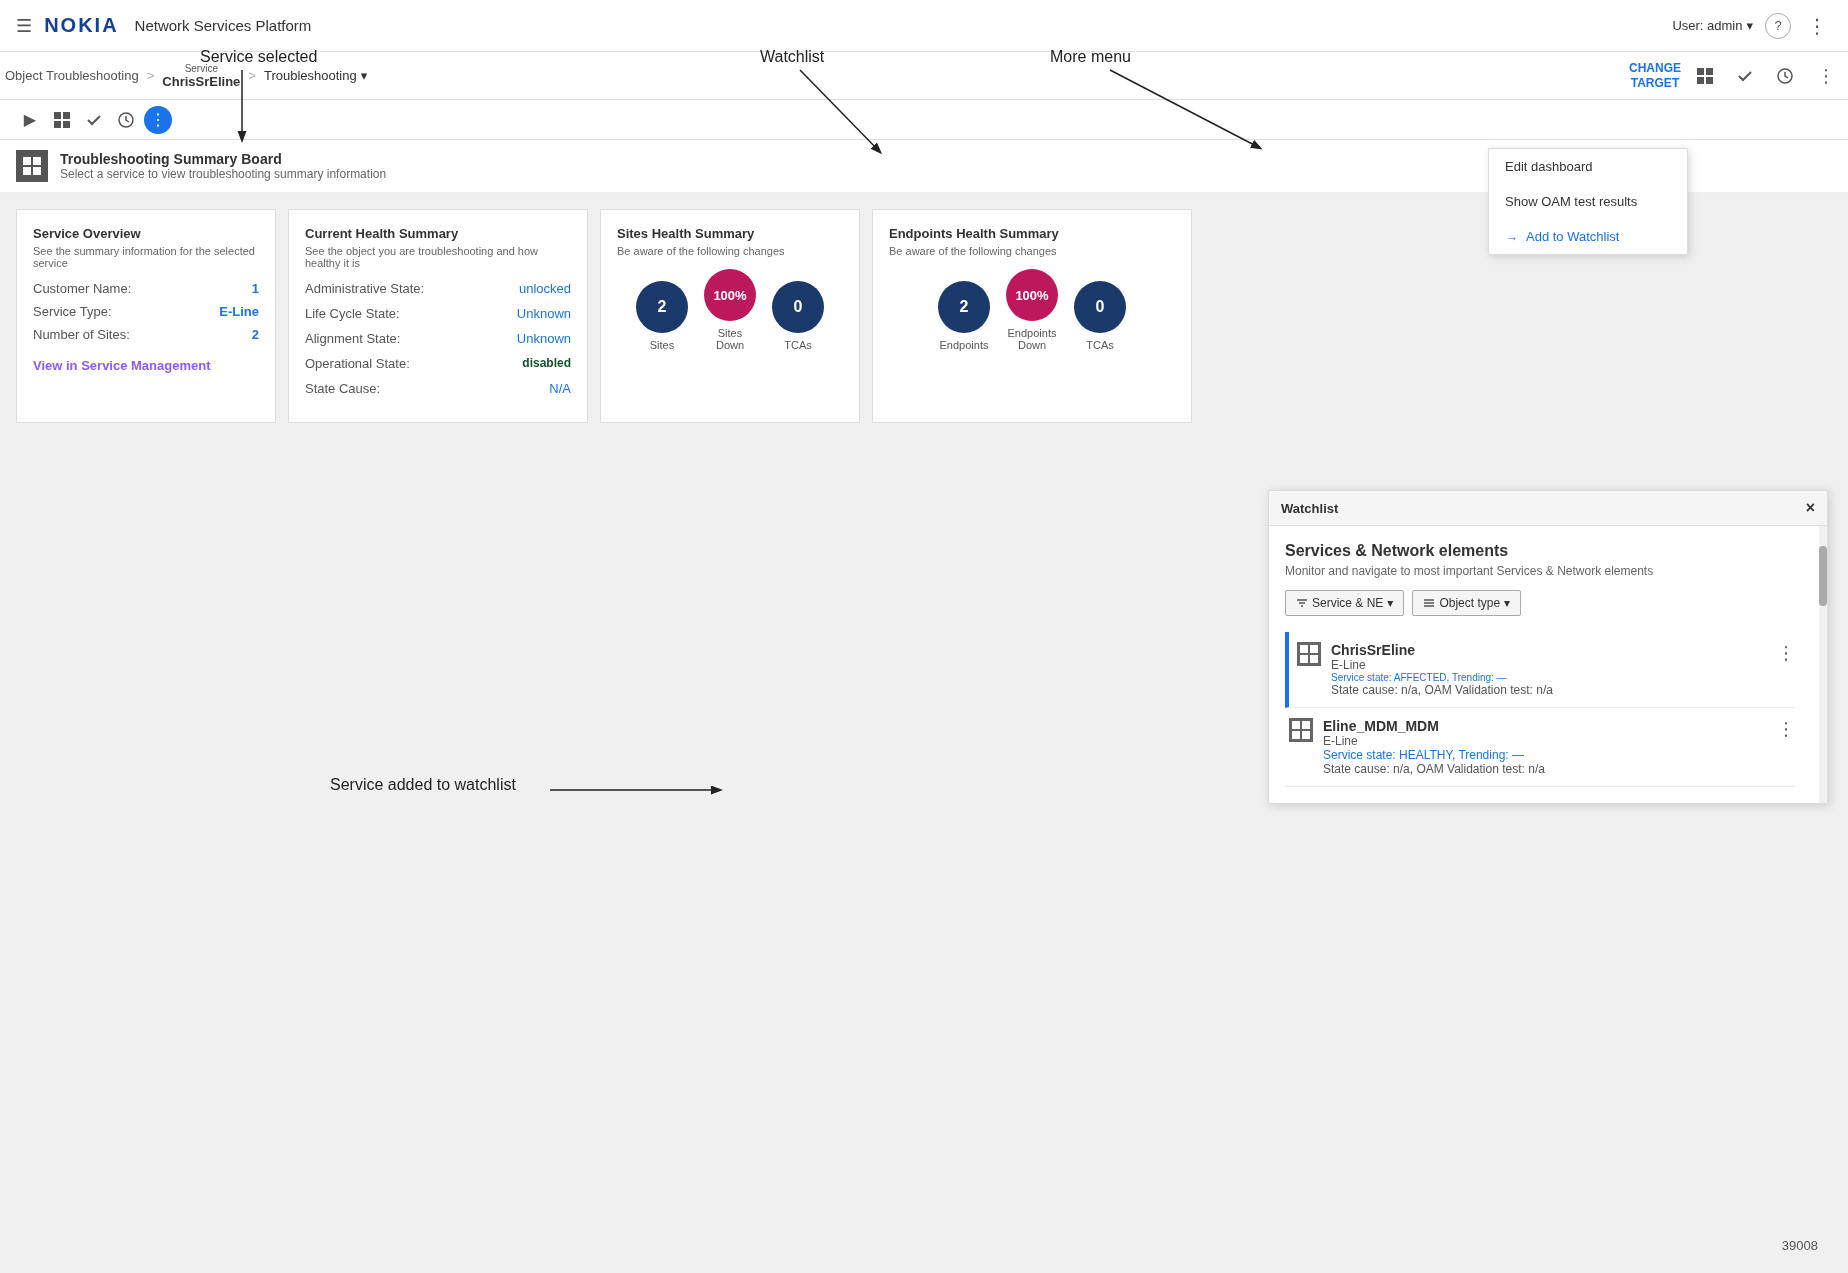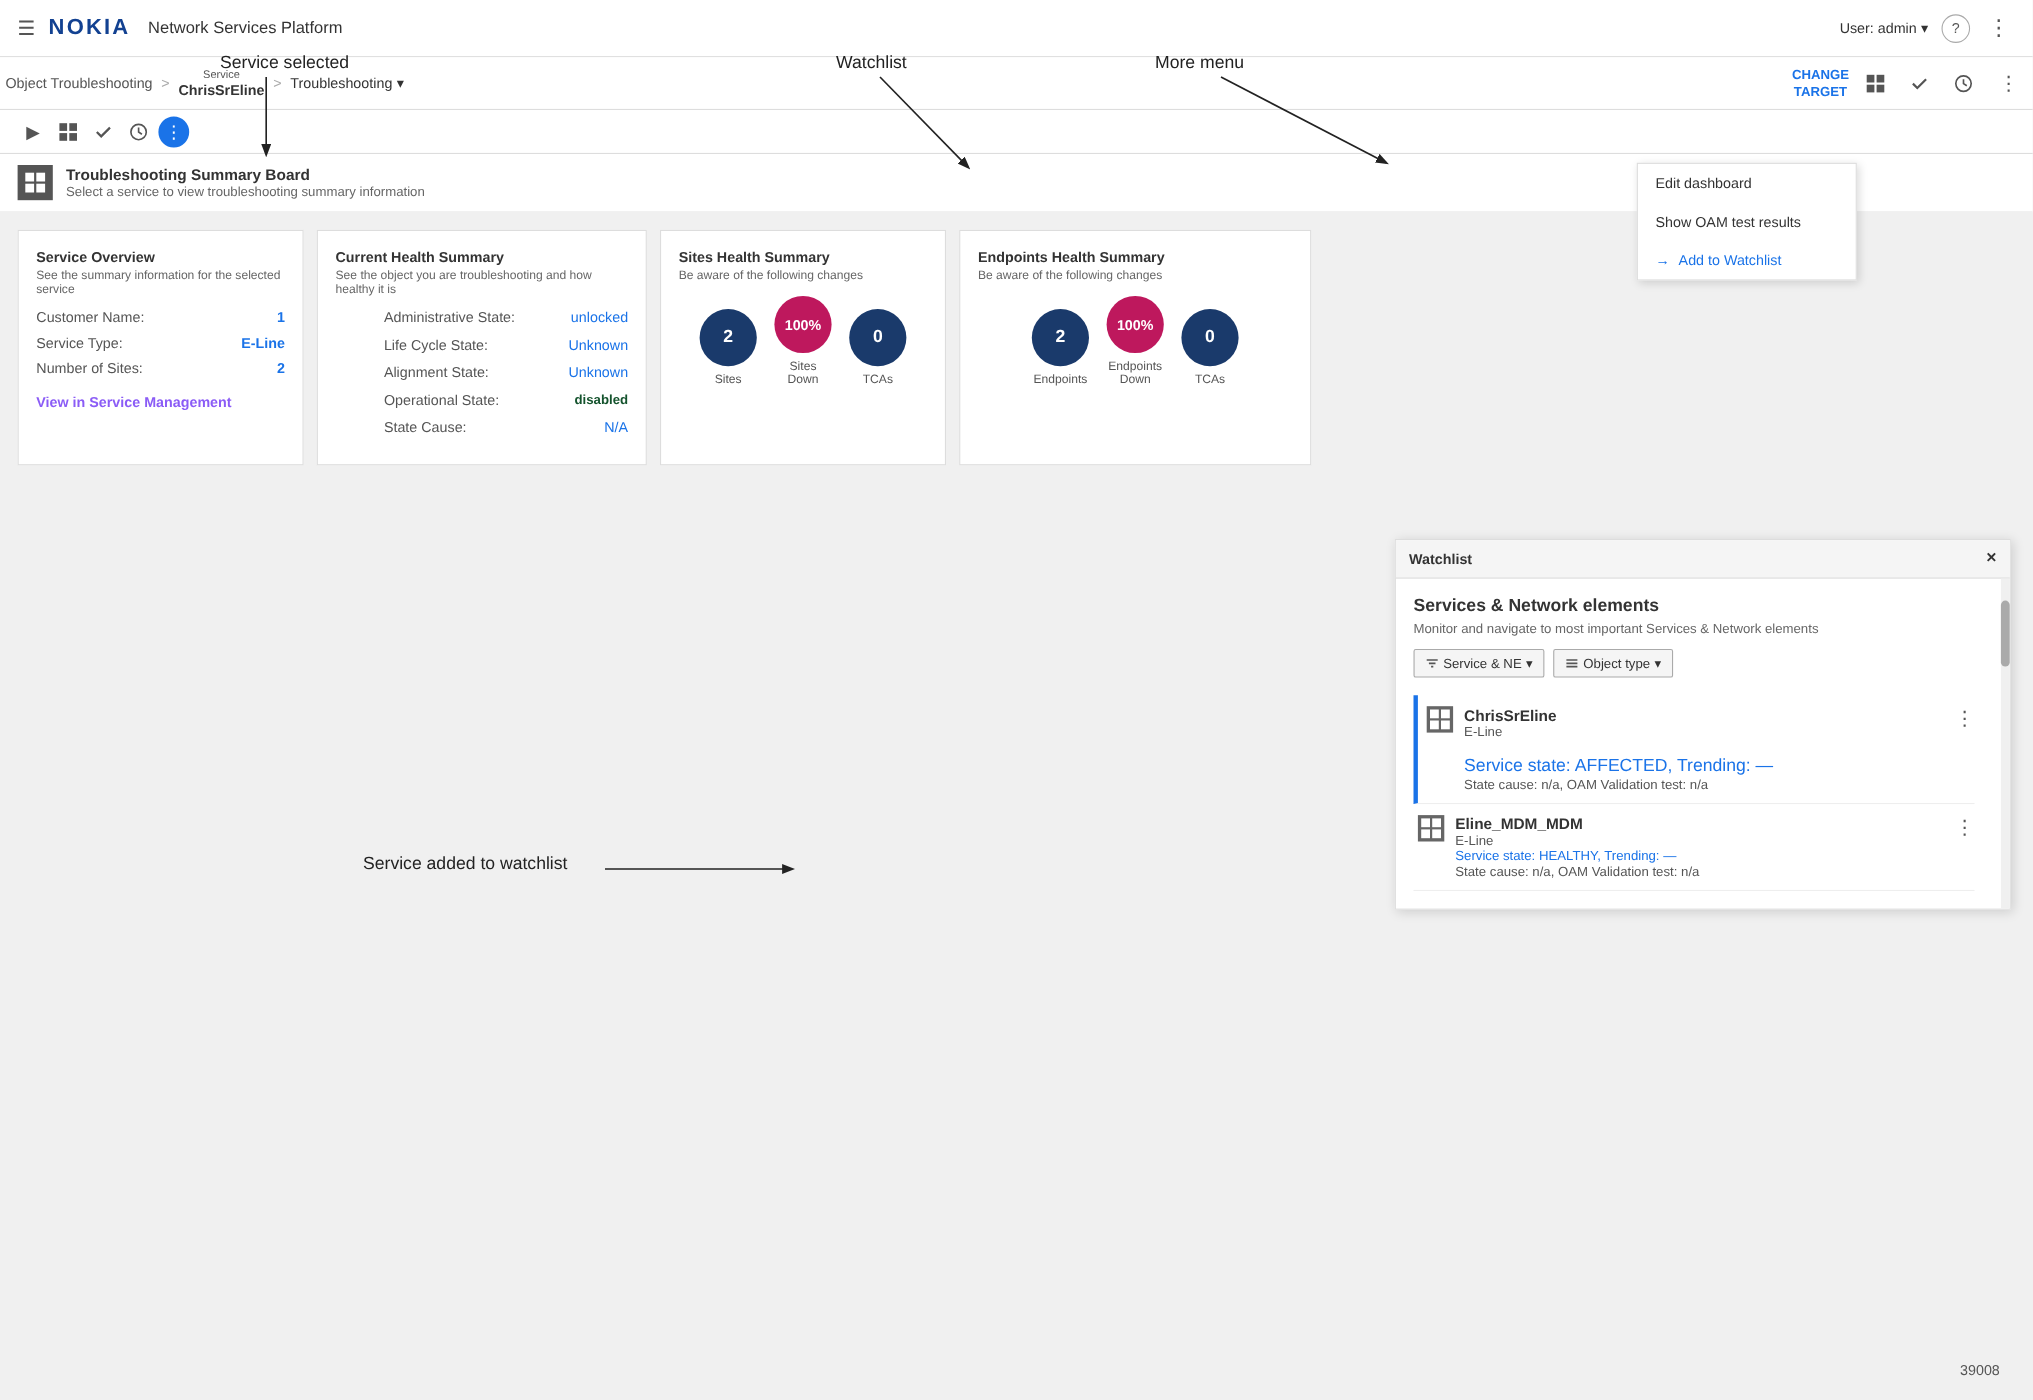--- a/index.html
+++ b/index.html
@@ -73,21 +73,21 @@
       padding: 16px;
       flex: 1;
     }
     .card h4 { font-size: 13px; font-weight: bold; color: #333; margin-bottom: 4px; }
     .card p { font-size: 11px; color: #666; margin-bottom: 12px; }
 
     .service-overview-row { display: flex; justify-content: space-between; margin-bottom: 8px; font-size: 13px; }
     .service-overview-label { color: #555; }
     .service-overview-value { color: #1a73e8; font-weight: bold; }
 
-    .health-row { display: flex; justify-content: space-between; margin-bottom: 10px; font-size: 13px; margin-left: 44px; }
+    .health-row { display: flex; justify-content: space-between; margin-bottom: 10px; font-size: 13px; }
     .health-label { color: #555; }
     .health-value-blue { color: #1a73e8; }
     .health-value-red { color: #14532d; font-weight: bold; font-size: 12px; }
 
     .view-link { color: #8b5cf6; font-size: 13px; cursor: pointer; font-weight: bold; margin-top: 16px; display: block; }
 
     
     .circles-row { display: flex; gap: 16px; align-items: flex-end; justify-content: center; margin-top: 8px; }
     .circle-item { display: flex; flex-direction: column; align-items: center; gap: 6px; }
     .circle { width: 52px; height: 52px; border-radius: 50%; display: flex; align-items: center; justify-content: center; font-size: 16px; font-weight: bold; color: #fff; }
@@ -173,21 +173,21 @@
       background: #666;
       display: grid;
       grid-template-columns: 1fr 1fr;
       gap: 2px;
       padding: 3px;
       flex-shrink: 0;
     }
     .service-icon-sq { background: #fff; }
     .watchlist-item-name { font-size: 14px; font-weight: bold; color: #333; }
     .watchlist-item-type { font-size: 12px; color: #555; }
-    .watchlist-item-state-affected { font-size: 16px; color: #1a73e8; margin-top: 16px; }
+    .watchlist-item-state-affected { font-size: 10px; color: #1a73e8; }
     .watchlist-item-state-healthy { font-size: 12px; color: #1a73e8; }
     .watchlist-item-cause { font-size: 12px; color: #555; }
     .watchlist-item-actions { margin-left: auto; font-size: 18px; color: #555; cursor: pointer; }
     .scrollbar-indicator {
       position: absolute;
       right: 0;
       top: 0;
       bottom: 0;
       width: 8px;
       background: #f0f0f0;

